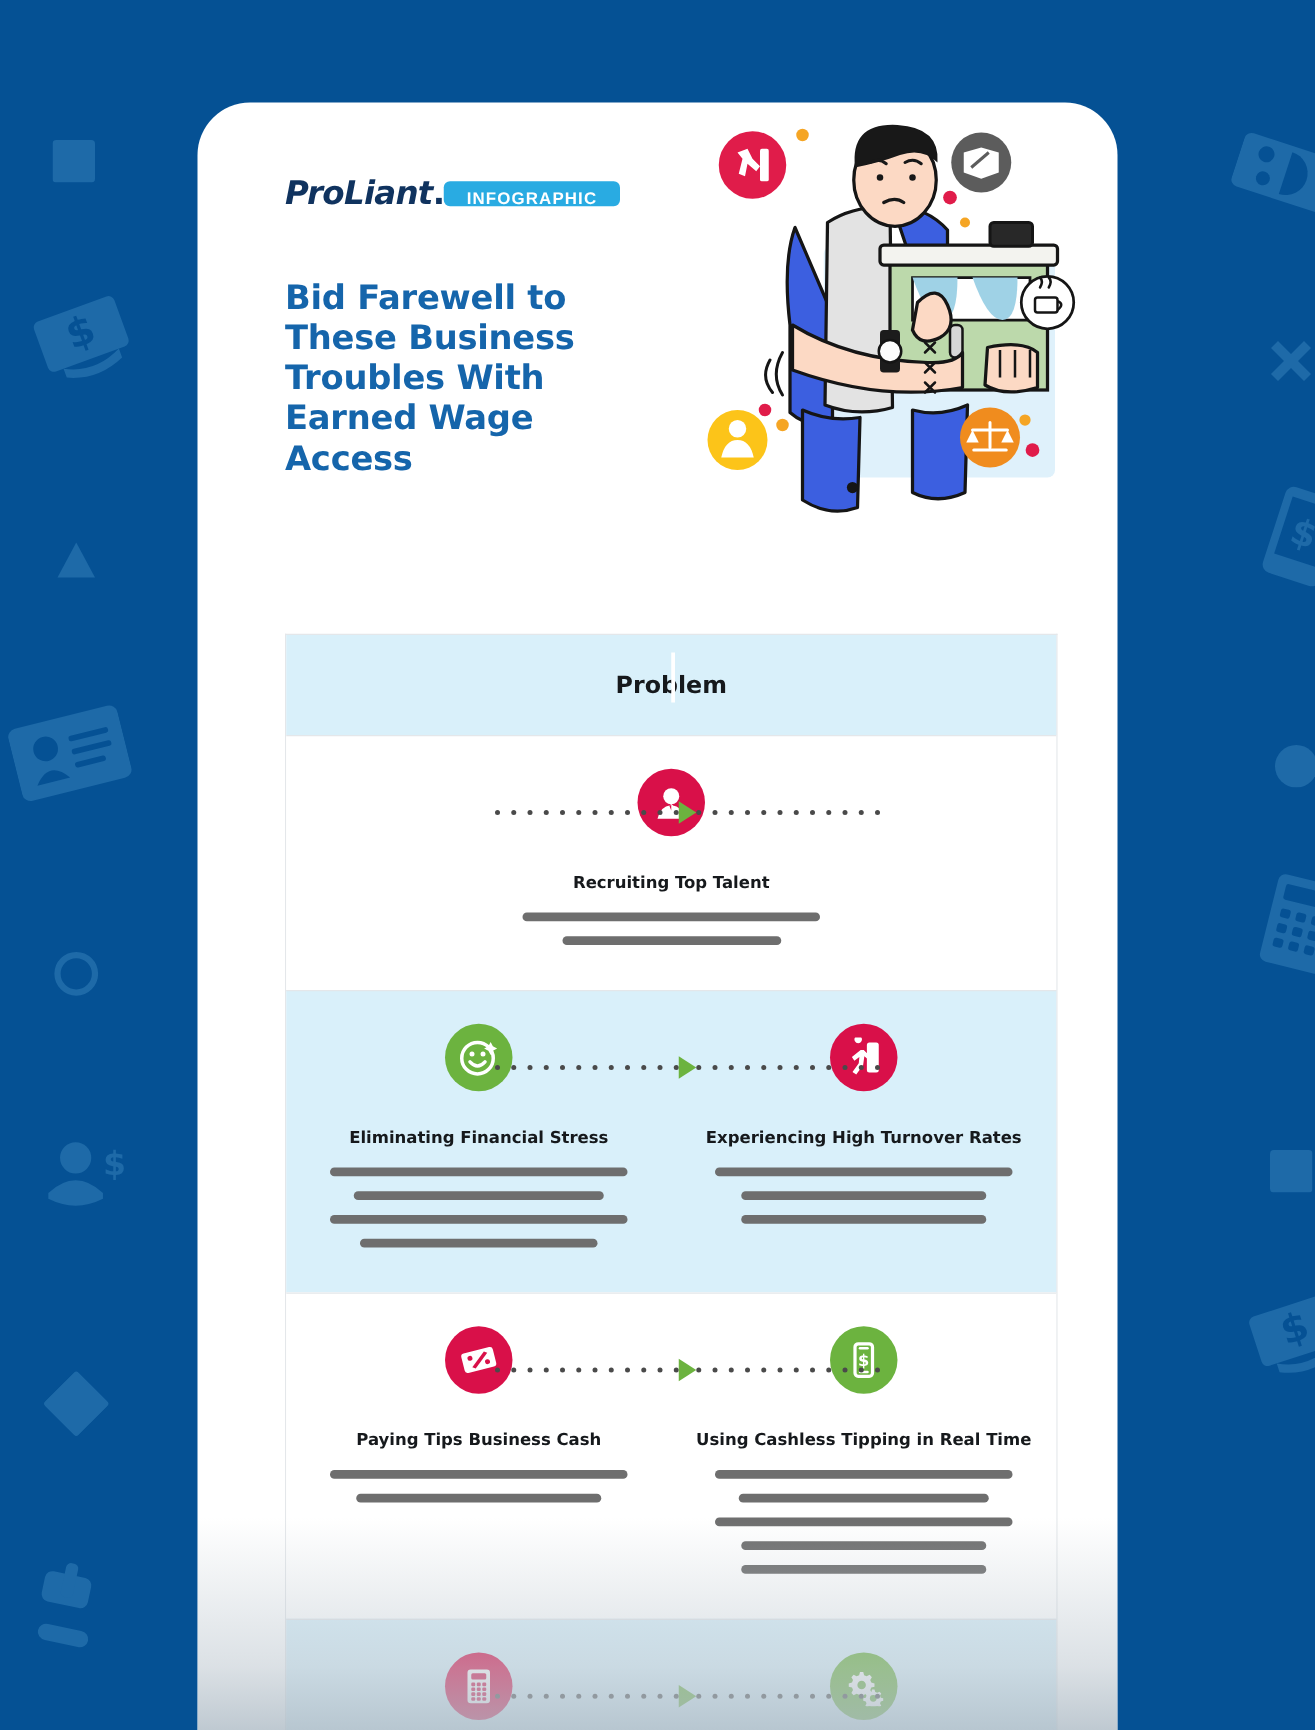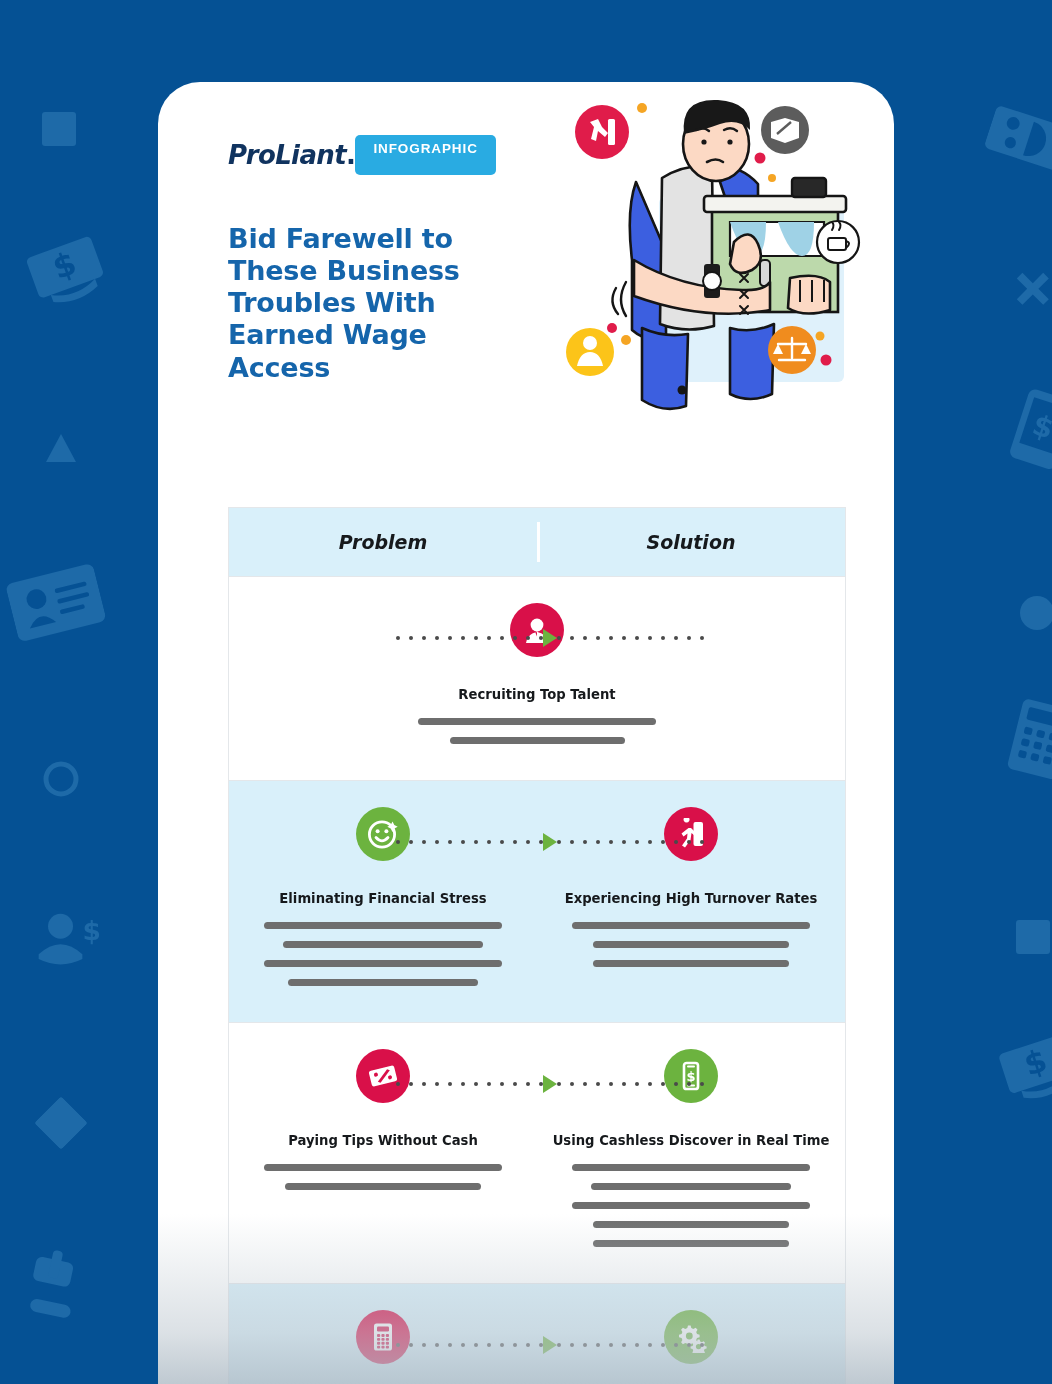--- a/index.html
+++ b/index.html
@@ -51,21 +51,21 @@
     color: #10335f;
     letter-spacing: -.6px;
   }
   #logo-wordmark .dot { font-style: normal; }
   #infographic-badge {
     background: #29abe2;
     color: #fff;
     font-size: 13.5px;
     font-weight: bold;
     letter-spacing: .9px;
-    padding: 7px 18px 20px;
+    padding: 7px 18px 0;
     border-radius: 5px;
     line-height: 1;
   }
 
   #page-title {
     margin-top: 51px;
     font-family: "DejaVu Sans", sans-serif;
     font-size: 27px;
     line-height: 1.19;
     font-weight: bold;
@@ -95,24 +95,23 @@
     position: absolute;
     left: 70px;
     top: 425px;
     width: 618px;
     border: 1px solid #e4e7ea;
     border-bottom: none;
   }
   #table-head {
     display: flex;
     background: #d9f0fa;
-    height: 68px;
+    height: 80px;
     align-items: center;
     position: relative;
-    font-style: italic;
   }
   #table-head .th {
     flex: 1;
     text-align: center;
     font-family: "DejaVu Sans", sans-serif;
     font-size: 19px;
     font-weight: bold;
     color: #16191c;
   }
   #head-divider {
@@ -401,21 +400,20 @@
       <circle cx="256" cy="244" r="4.5" fill="#f5a524"></circle>
       <circle cx="262" cy="268" r="5.5" fill="#e01c4a"></circle>
       <circle cx="118" cy="298" r="4.5" fill="#151515"></circle>
     </svg>
   </div>
 
   <div id="comparison-table">
 
     <div id="table-head">
       <div class="th">Problem</div>
-      <div class="th">Solution</div>
       <div id="head-divider"></div>
     </div>
 
     <div id="rows-host">
         <div class="table-row">
     <div class="cell">
       <div class="cell-icon-slot">
         <div class="icon-badge problem">
           <svg width="32" height="32" viewBox="0 0 32 32" fill="#fff">
                   <circle cx="16" cy="11" r="6.4"></circle>
@@ -540,38 +538,38 @@
                     <rect x="3" y="8" width="26" height="16" rx="2.5"></rect>
                     <g fill="#d91049">
                       <circle cx="9.5" cy="13" r="2"></circle>
                       <circle cx="22.5" cy="19" r="2"></circle>
                       <path d="M21.6 10.4 l2.4 1.6 l-12 10 l-2.4-1.6z"></path>
                     </g>
                   </g>
                 </svg>
         </div>
       </div>
-      <div class="cell-label">Paying Tips Without Cash</div>
+      <div class="cell-label">Paying Tips Business Cash</div>
       <div class="bar-stack">
         <div class="text-bar" style="width:238px"></div>
               <div class="text-bar" style="width:196px"></div>
       </div>
     </div>
     <div class="cell">
       <div class="cell-icon-slot">
         <div class="icon-badge solution">
           <svg width="32" height="32" viewBox="0 0 32 32" fill="#fff">
                   <rect x="9" y="3" width="14" height="26" rx="2.6" fill="none" stroke="#fff" stroke-width="2.6"></rect>
                   <path d="M13 6.5 h6" stroke="#fff" stroke-width="2" stroke-linecap="round"></path>
                   <path d="M13 25.5 h6" stroke="#fff" stroke-width="2" stroke-linecap="round"></path>
                   <text x="16" y="21" text-anchor="middle" font-size="13" font-family="DejaVu Sans" font-weight="bold" fill="#fff">$</text>
                 </svg>
         </div>
       </div>
-      <div class="cell-label">Using Cashless Discover in Real Time</div>
+      <div class="cell-label">Using Cashless Tipping in Real Time</div>
       <div class="bar-stack">
         <div class="text-bar" style="width:238px"></div>
               <div class="text-bar" style="width:200px"></div>
               <div class="text-bar" style="width:238px"></div>
               <div class="text-bar" style="width:196px"></div>
               <div class="text-bar" style="width:196px"></div>
       </div>
     </div>
           <div class="connector">
        <div class="dot-run">

